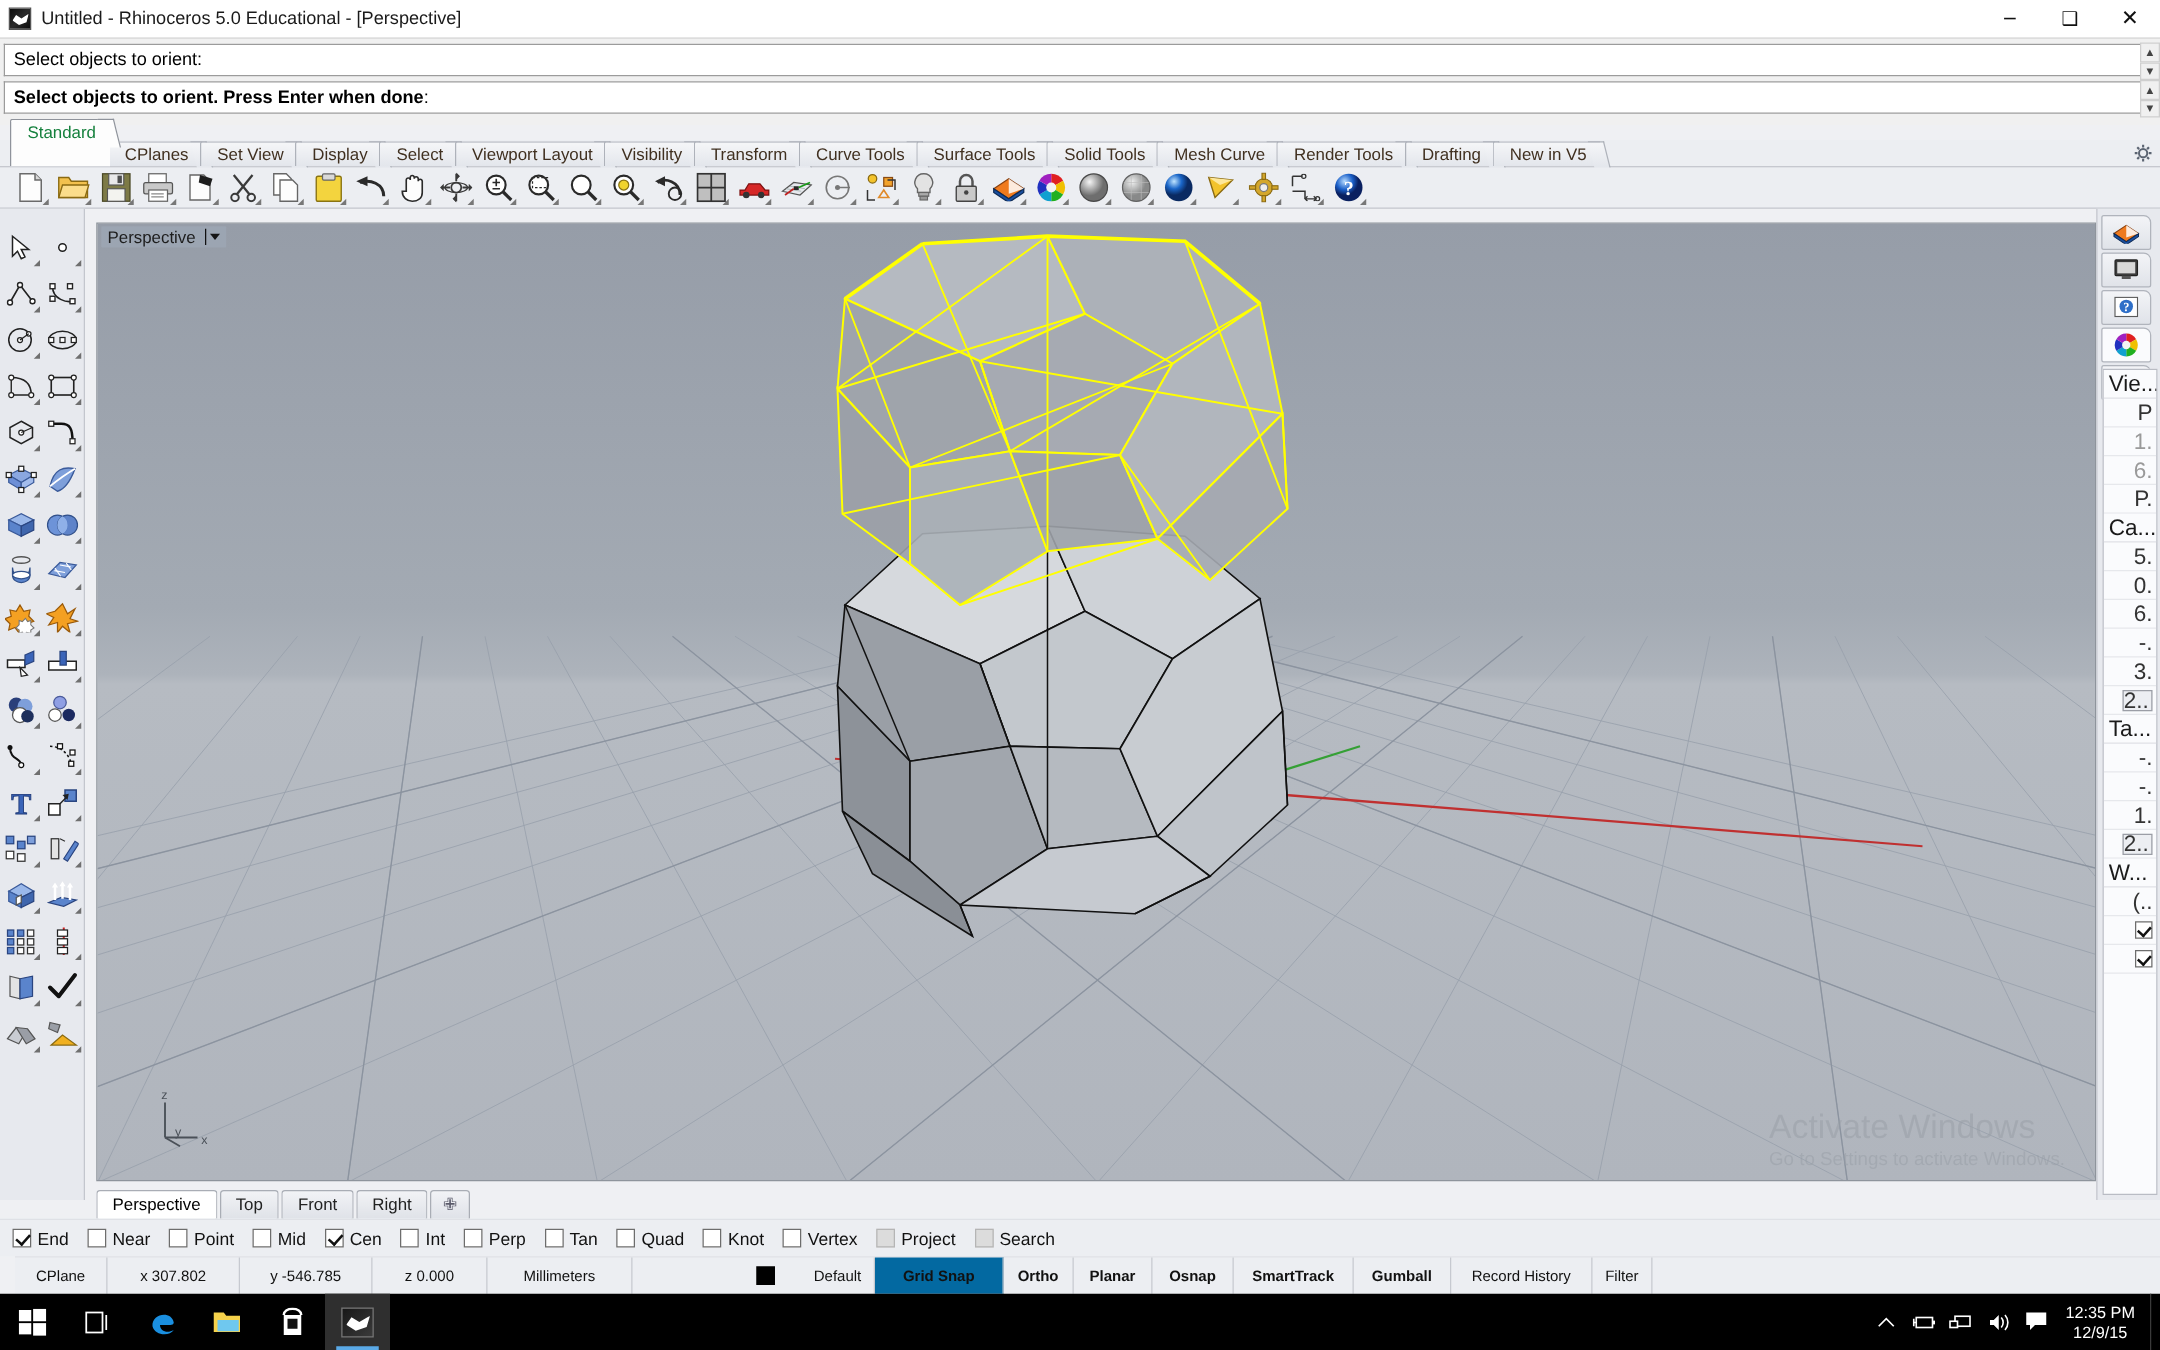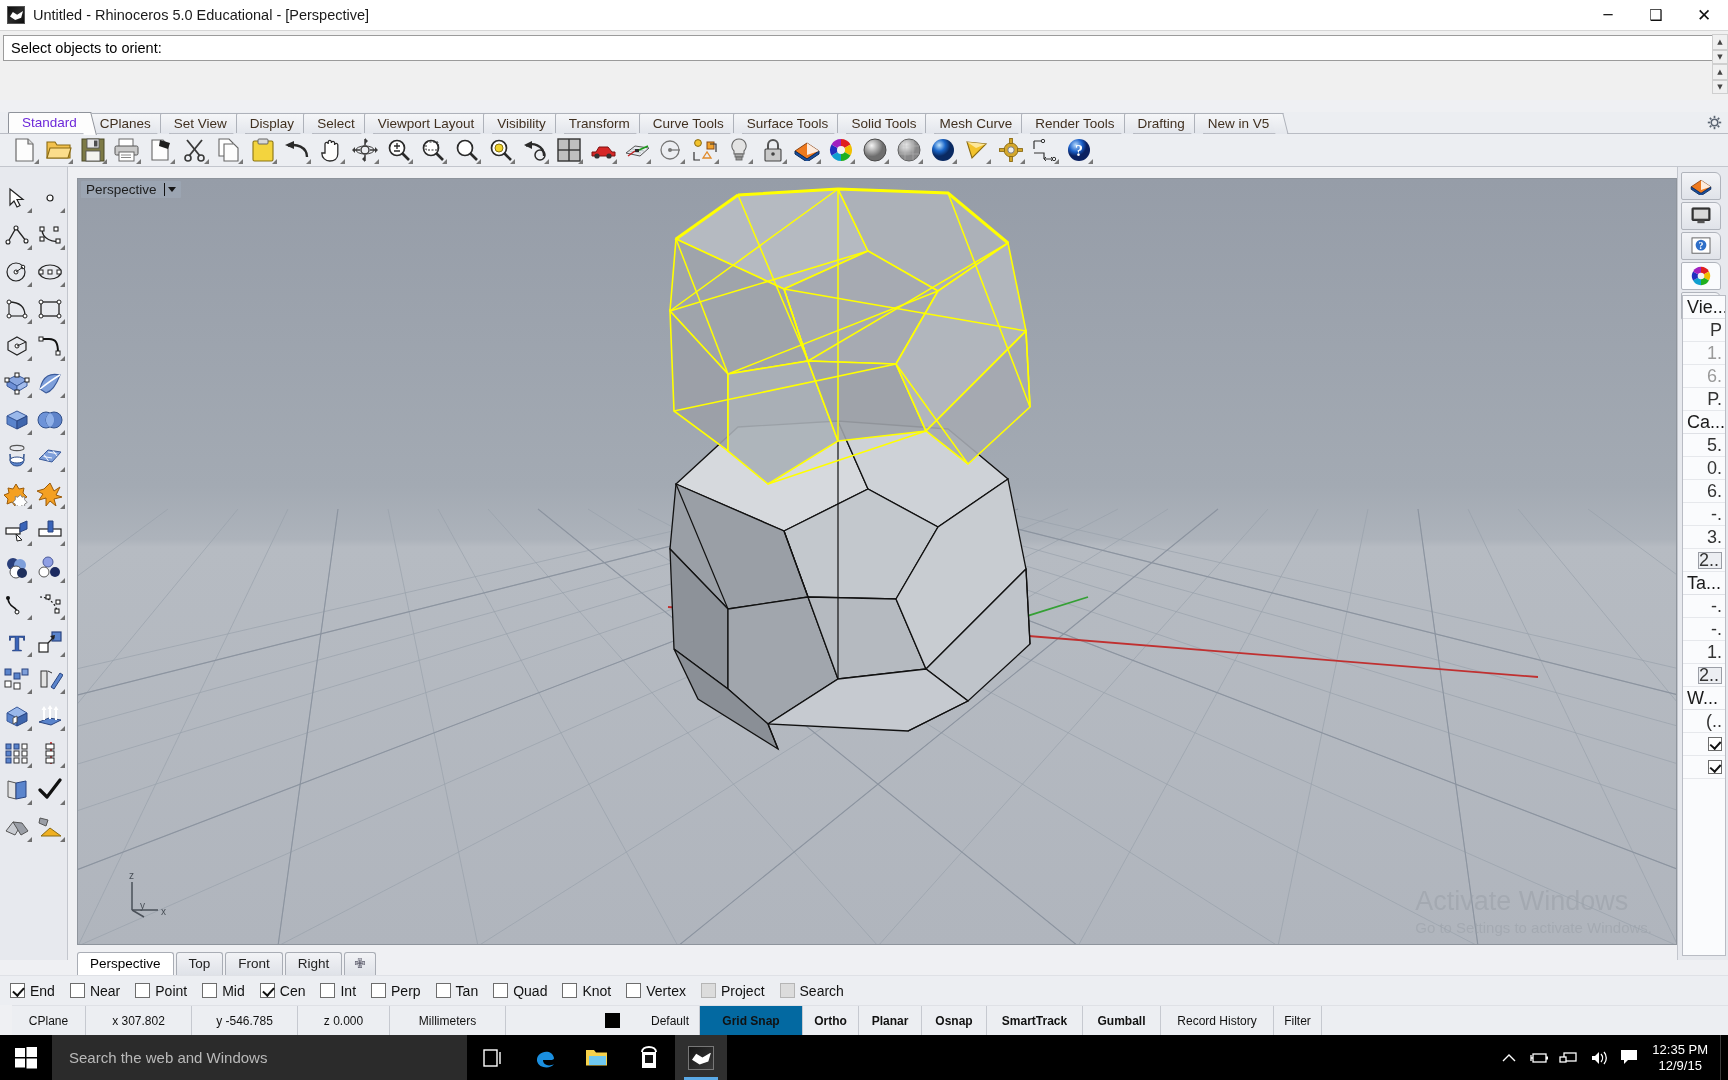--- a/index.html
+++ b/index.html
@@ -72,21 +72,21 @@
     margin-right:-2px;
     transform:skewX(0deg);
   }
   .ttab:after{
     content:""; position:absolute; right:-6px; top:-1px; width:12px; height:21px;
     background:linear-gradient(#f5f6f8,#e3e6ec);
     border-right:1px solid #aeb2ba; border-top:1px solid #aeb2ba;
     transform:skewX(14deg); z-index:-1;
   }
   .ttab.active {
-    background:#fdfdfd; color:#6d28d9; z-index:3; height:21px; line-height:20px;
+    background:#fdfdfd; color:#15803d; z-index:3; height:38px; line-height:20px;
     border-color:#8f939b;
     margin-top:10px;
   }
   .ttab.active:after { background:#fdfdfd; border-color:#8f939b; height:22px; }
   .gearcorner { position:absolute; right:6px; top:3px; width:15px; height:15px; }
 
   
   .maintoolbar {
     position:absolute; left:0; top:134px; width:1728px; height:33px;
     background:#eceef2; border-bottom:1px solid #c3c6cd;
@@ -263,20 +263,24 @@
       <div style="padding: 0px 10px; font-size: 14px; color: rgb(17, 17, 17);">Transform</div>
       <div style="padding: 0px 10px; font-size: 14px; color: rgb(17, 17, 17);">Tools</div>
       <div style="padding: 0px 10px; font-size: 14px; color: rgb(17, 17, 17);">Analyze</div>
       <div style="padding: 0px 10px; font-size: 14px; color: rgb(17, 17, 17);">Render</div>
       <div style="padding: 0px 10px; font-size: 14px; color: rgb(17, 17, 17);">Panels</div>
       <div style="padding: 0px 10px; font-size: 14px; color: rgb(17, 17, 17);">Help</div>
     </div>
 
   <div class="cmdarea">
     <div class="cmdhist">Select objects to orient:</div>
+    <div class="cmdline">
+      <span>Select objects to orient. Press Enter when done</span>
+        <span class="tailnormal">:</span>
+    </div>
     <div class="scrollstack">
       <div class="sbtn">▲</div>
       <div class="sbtn sp">▼</div>
       <div class="sbtn">▲</div>
       <div class="sbtn sp">▼</div>
     </div>
   </div>
 
   <div class="tabstrip" id="tabstrip">
       <div class="ttab active">Standard</div>
@@ -1299,23 +1303,20 @@
 
   <div class="taskbar">
     <div class="startbtn">
       <svg width="22" height="22" viewBox="0 0 22 22">
         <rect x="0" y="1" width="10" height="9" fill="#fff"></rect>
         <rect x="11.5" y="0" width="10.5" height="10" fill="#fff"></rect>
         <rect x="0" y="11.5" width="10" height="9" fill="#fff"></rect>
         <rect x="11.5" y="11.5" width="10.5" height="10" fill="#fff"></rect>
       </svg>
     </div>
-    <div class="searchbox">
-      <span>Search the web and Windows</span>
-    </div>
     <div class="tbicon">
       <svg width="22" height="20" viewBox="0 0 22 20">
         <rect x="2" y="2" width="13" height="16" fill="none" stroke="#fff" stroke-width="1.4"></rect>
         <line x1="18" y1="4" x2="18" y2="16" stroke="#fff" stroke-width="1.4"></line>
       </svg>
     </div>
     <div class="tbicon">
       <svg width="24" height="24" viewBox="0 0 24 24">
         <path d="M4 15 C3 5 19 2 21 12 C21 14 18 14 18 14 L10 14 C10 19 16 21 21 18 C18 23 6 23 4 15Z" fill="#1a8fe0"></path>
       </svg>

